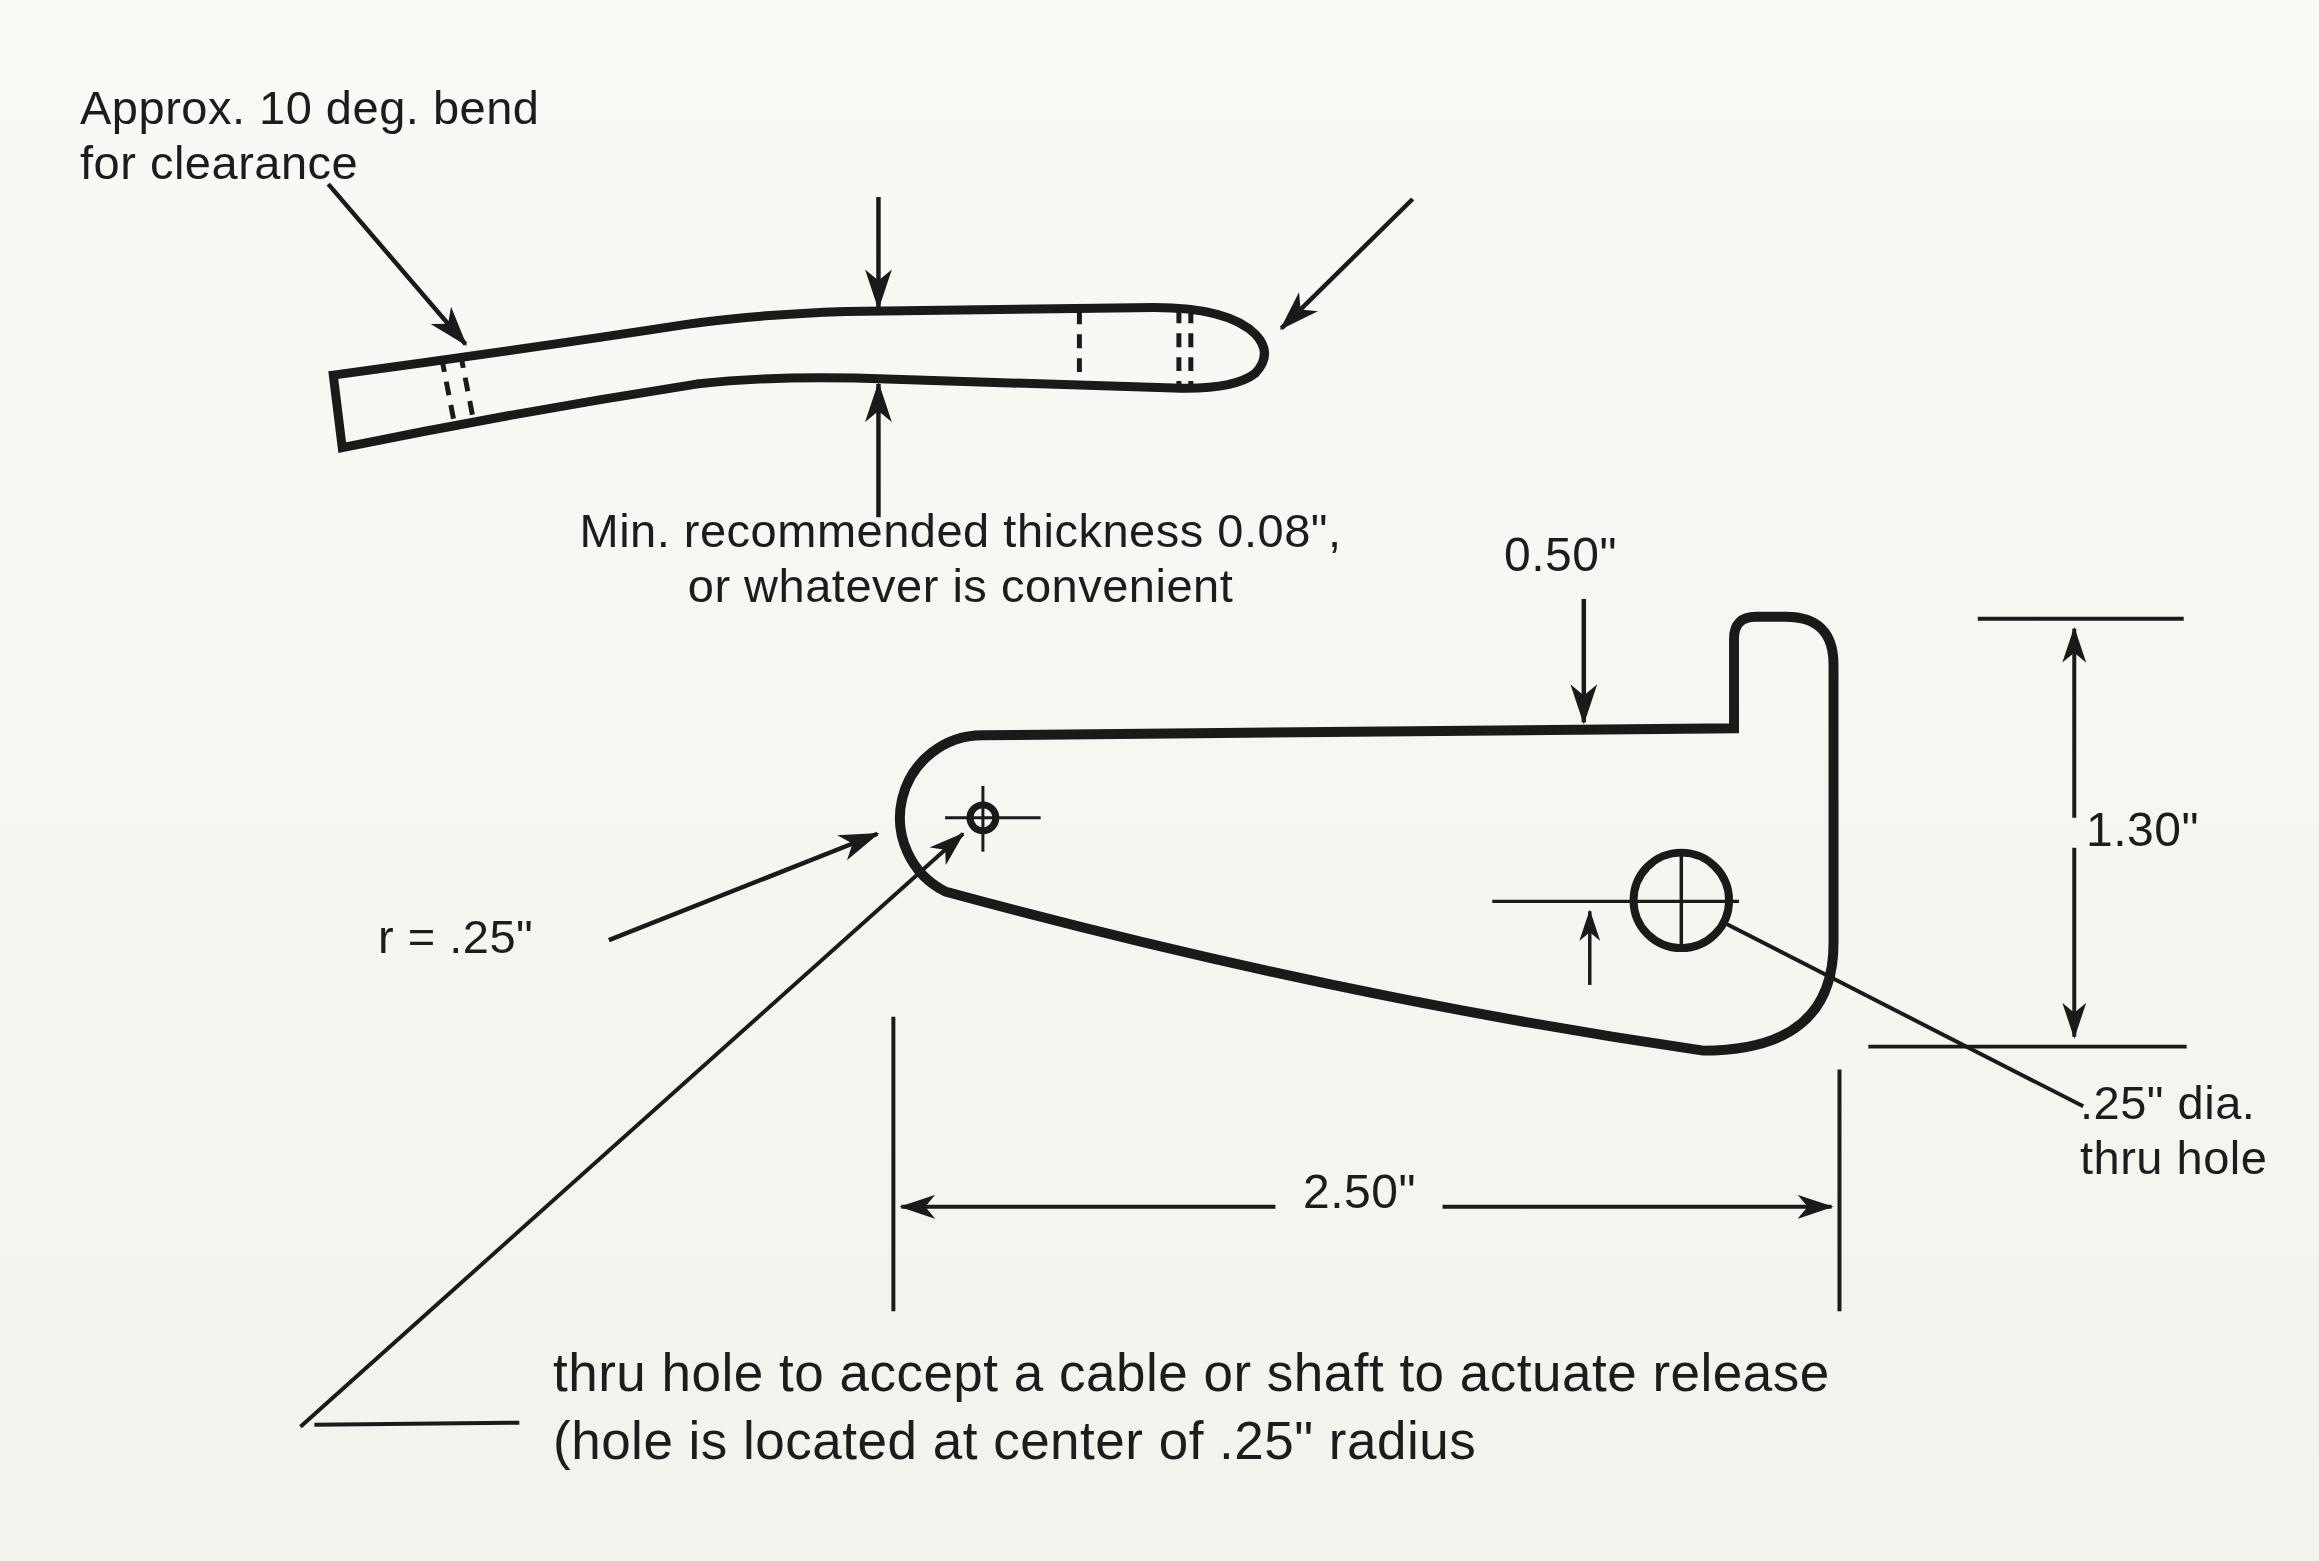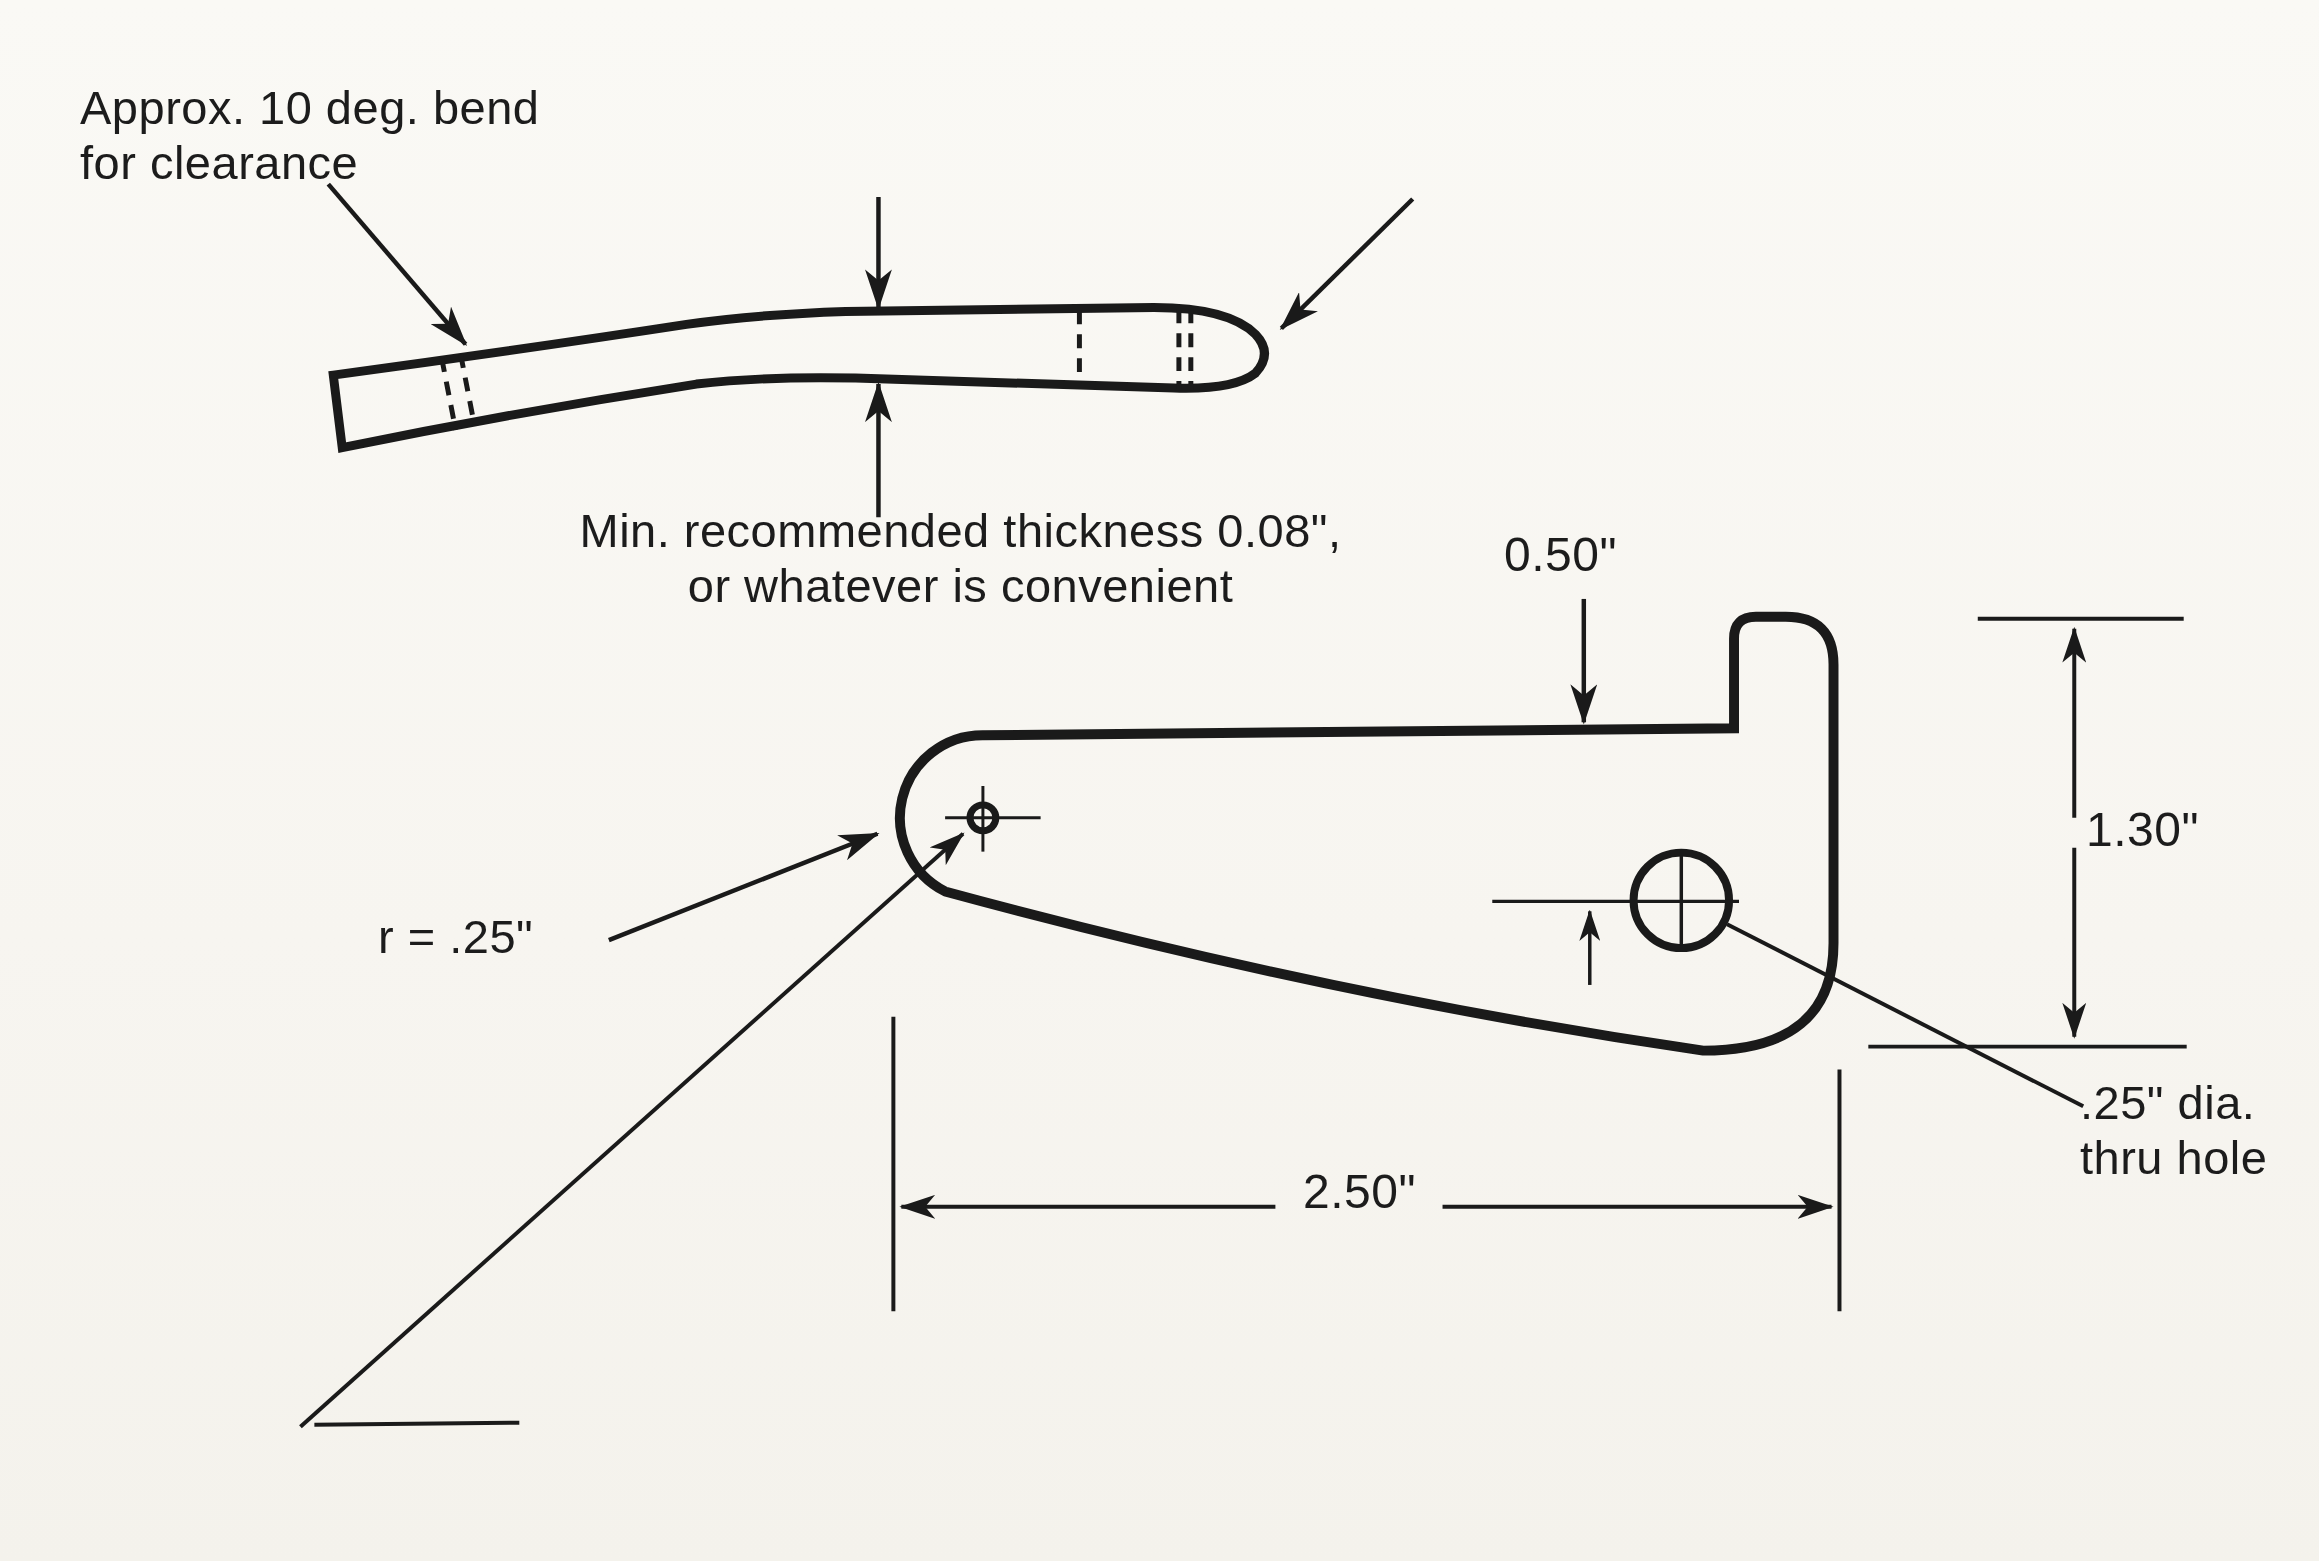--- a/index.html
+++ b/index.html
@@ -136,15 +136,17 @@
 
   <div class="label dim" style="left:2086px;top:802px;">1.30"</div>
 
   <div class="label dim center" style="left:1260px;top:1164px;width:199px;">2.50"</div>
 
   <div class="label" style="left:378px;top:909px;">r = .25"</div>
 
   <div class="label" style="left:2080px;top:1075px;">.25" dia.
 thru hole</div>
 
+  <div class="label big" style="left:553px;top:1339px;">thru hole to accept a cable or shaft to actuate release
+(hole is located at center of .25" radius</div>
 
 </div>
 
 
 </body></html>

